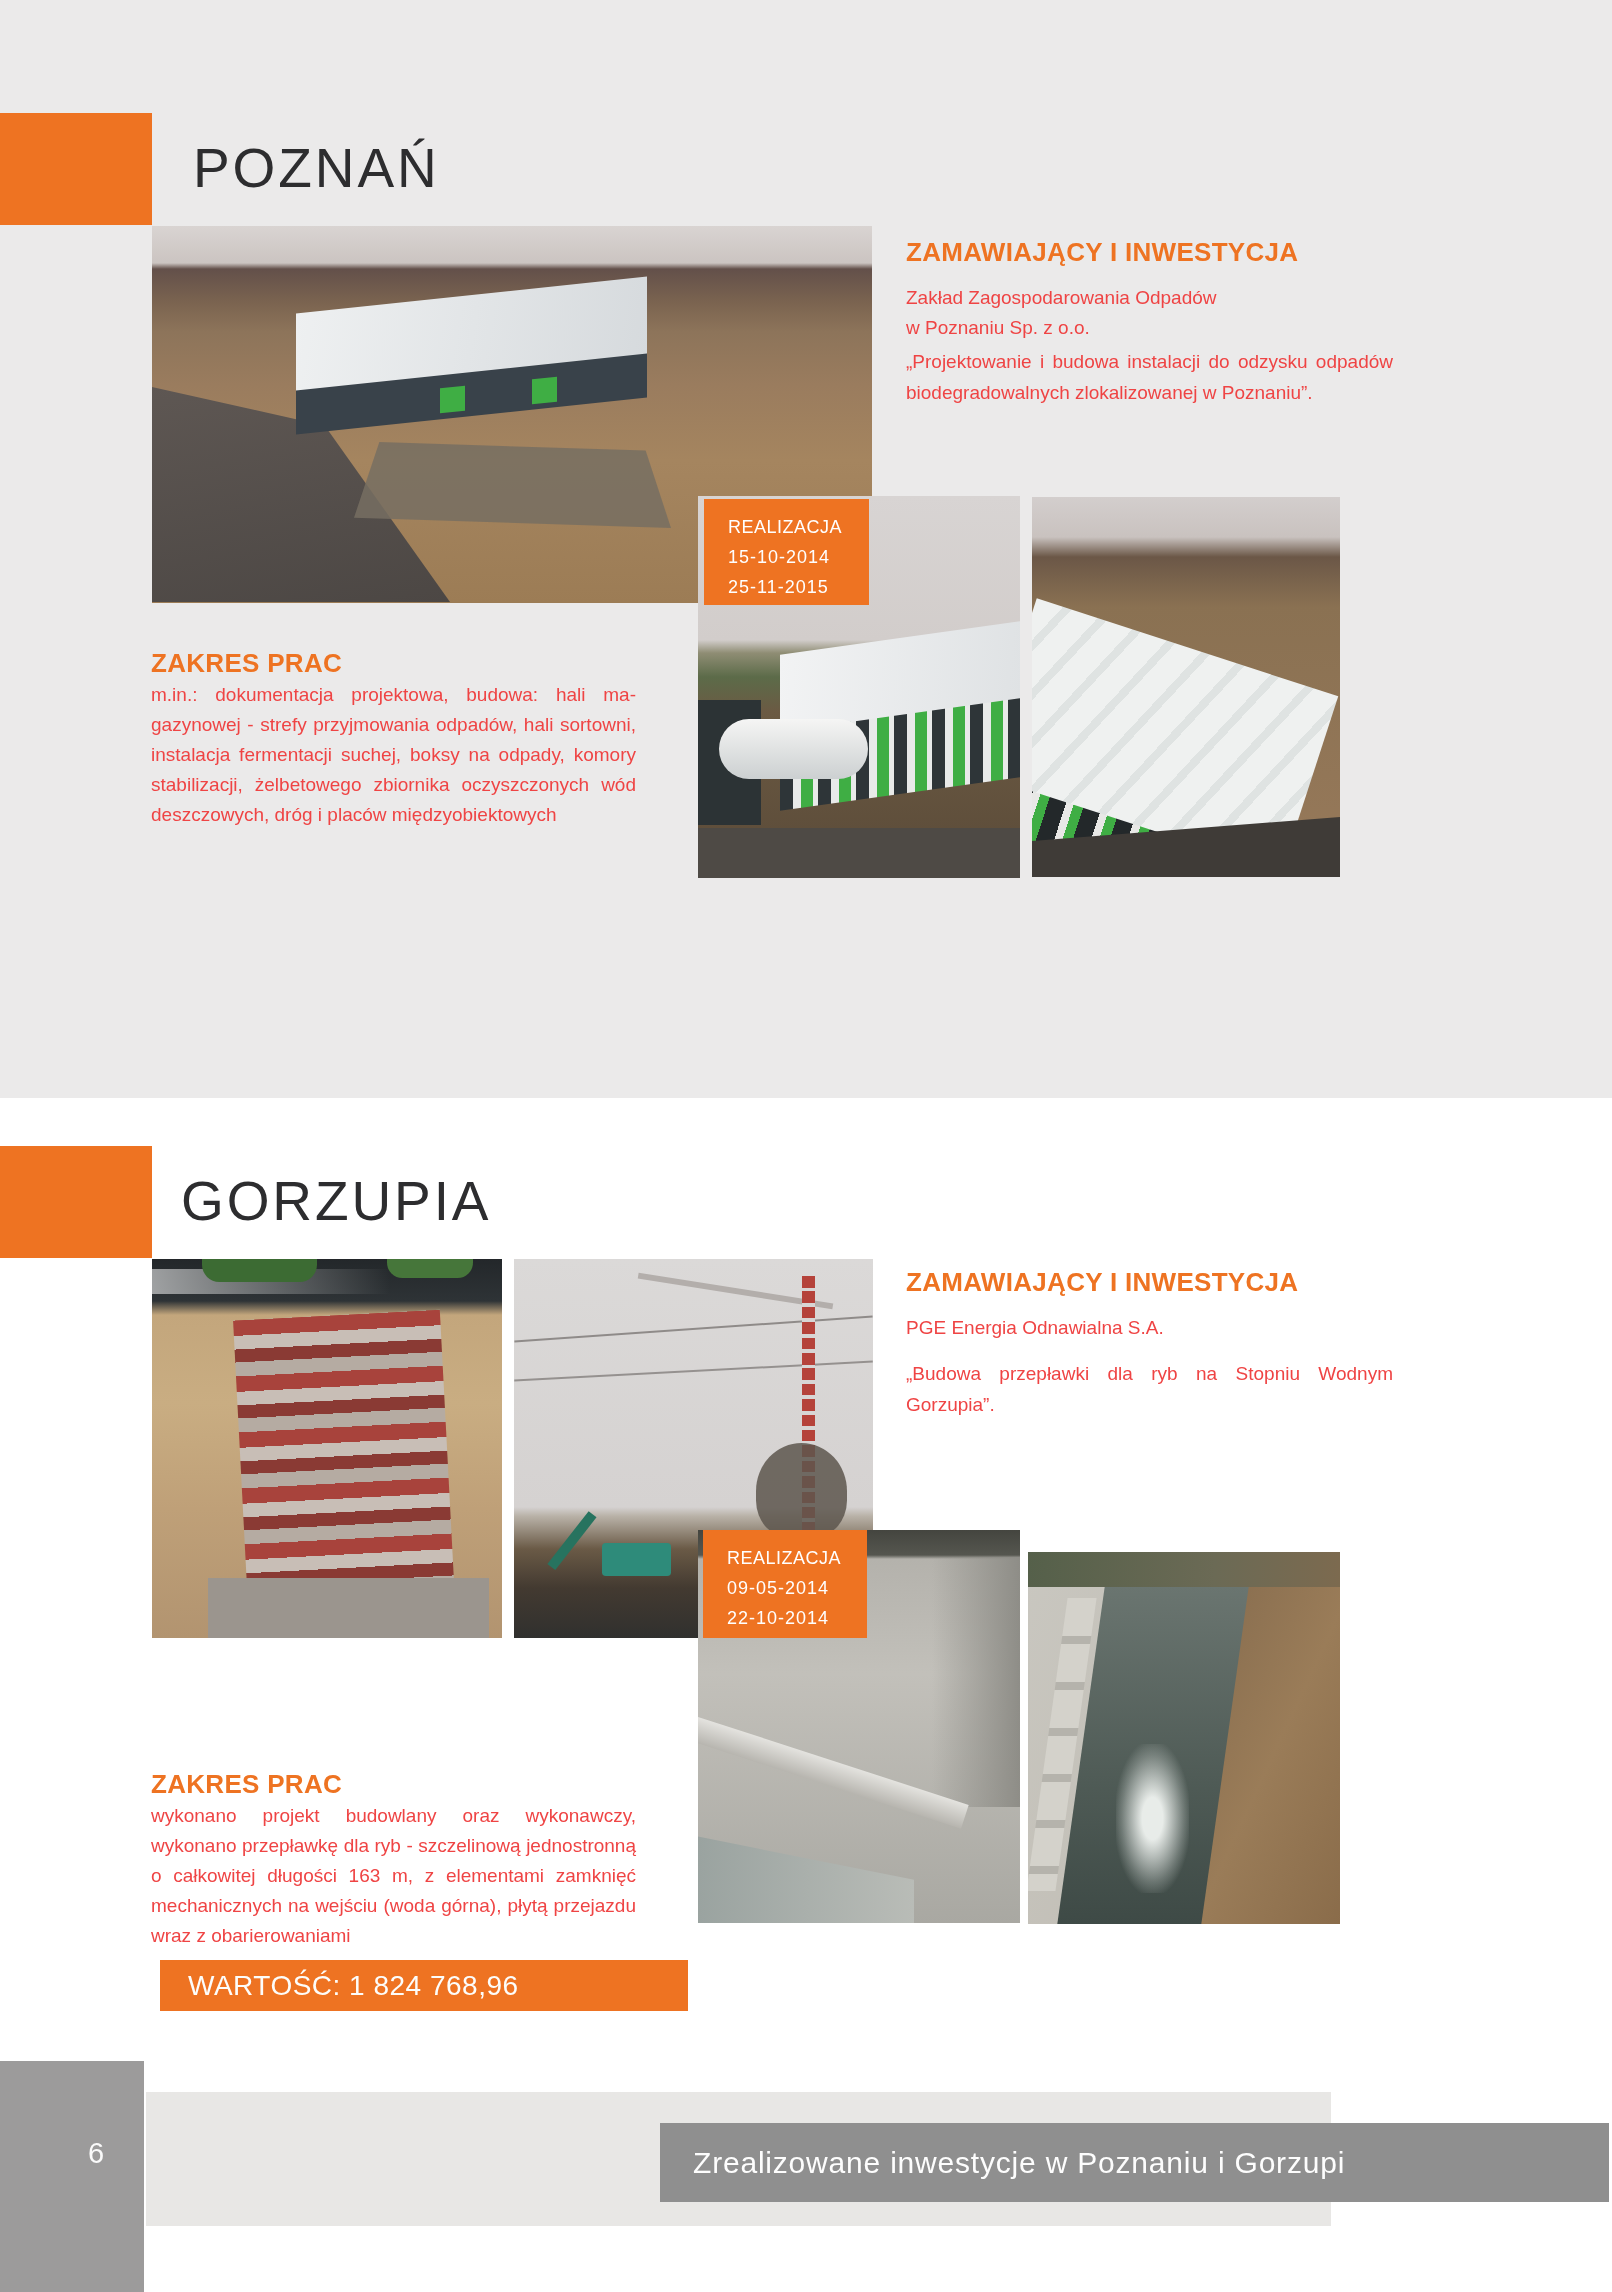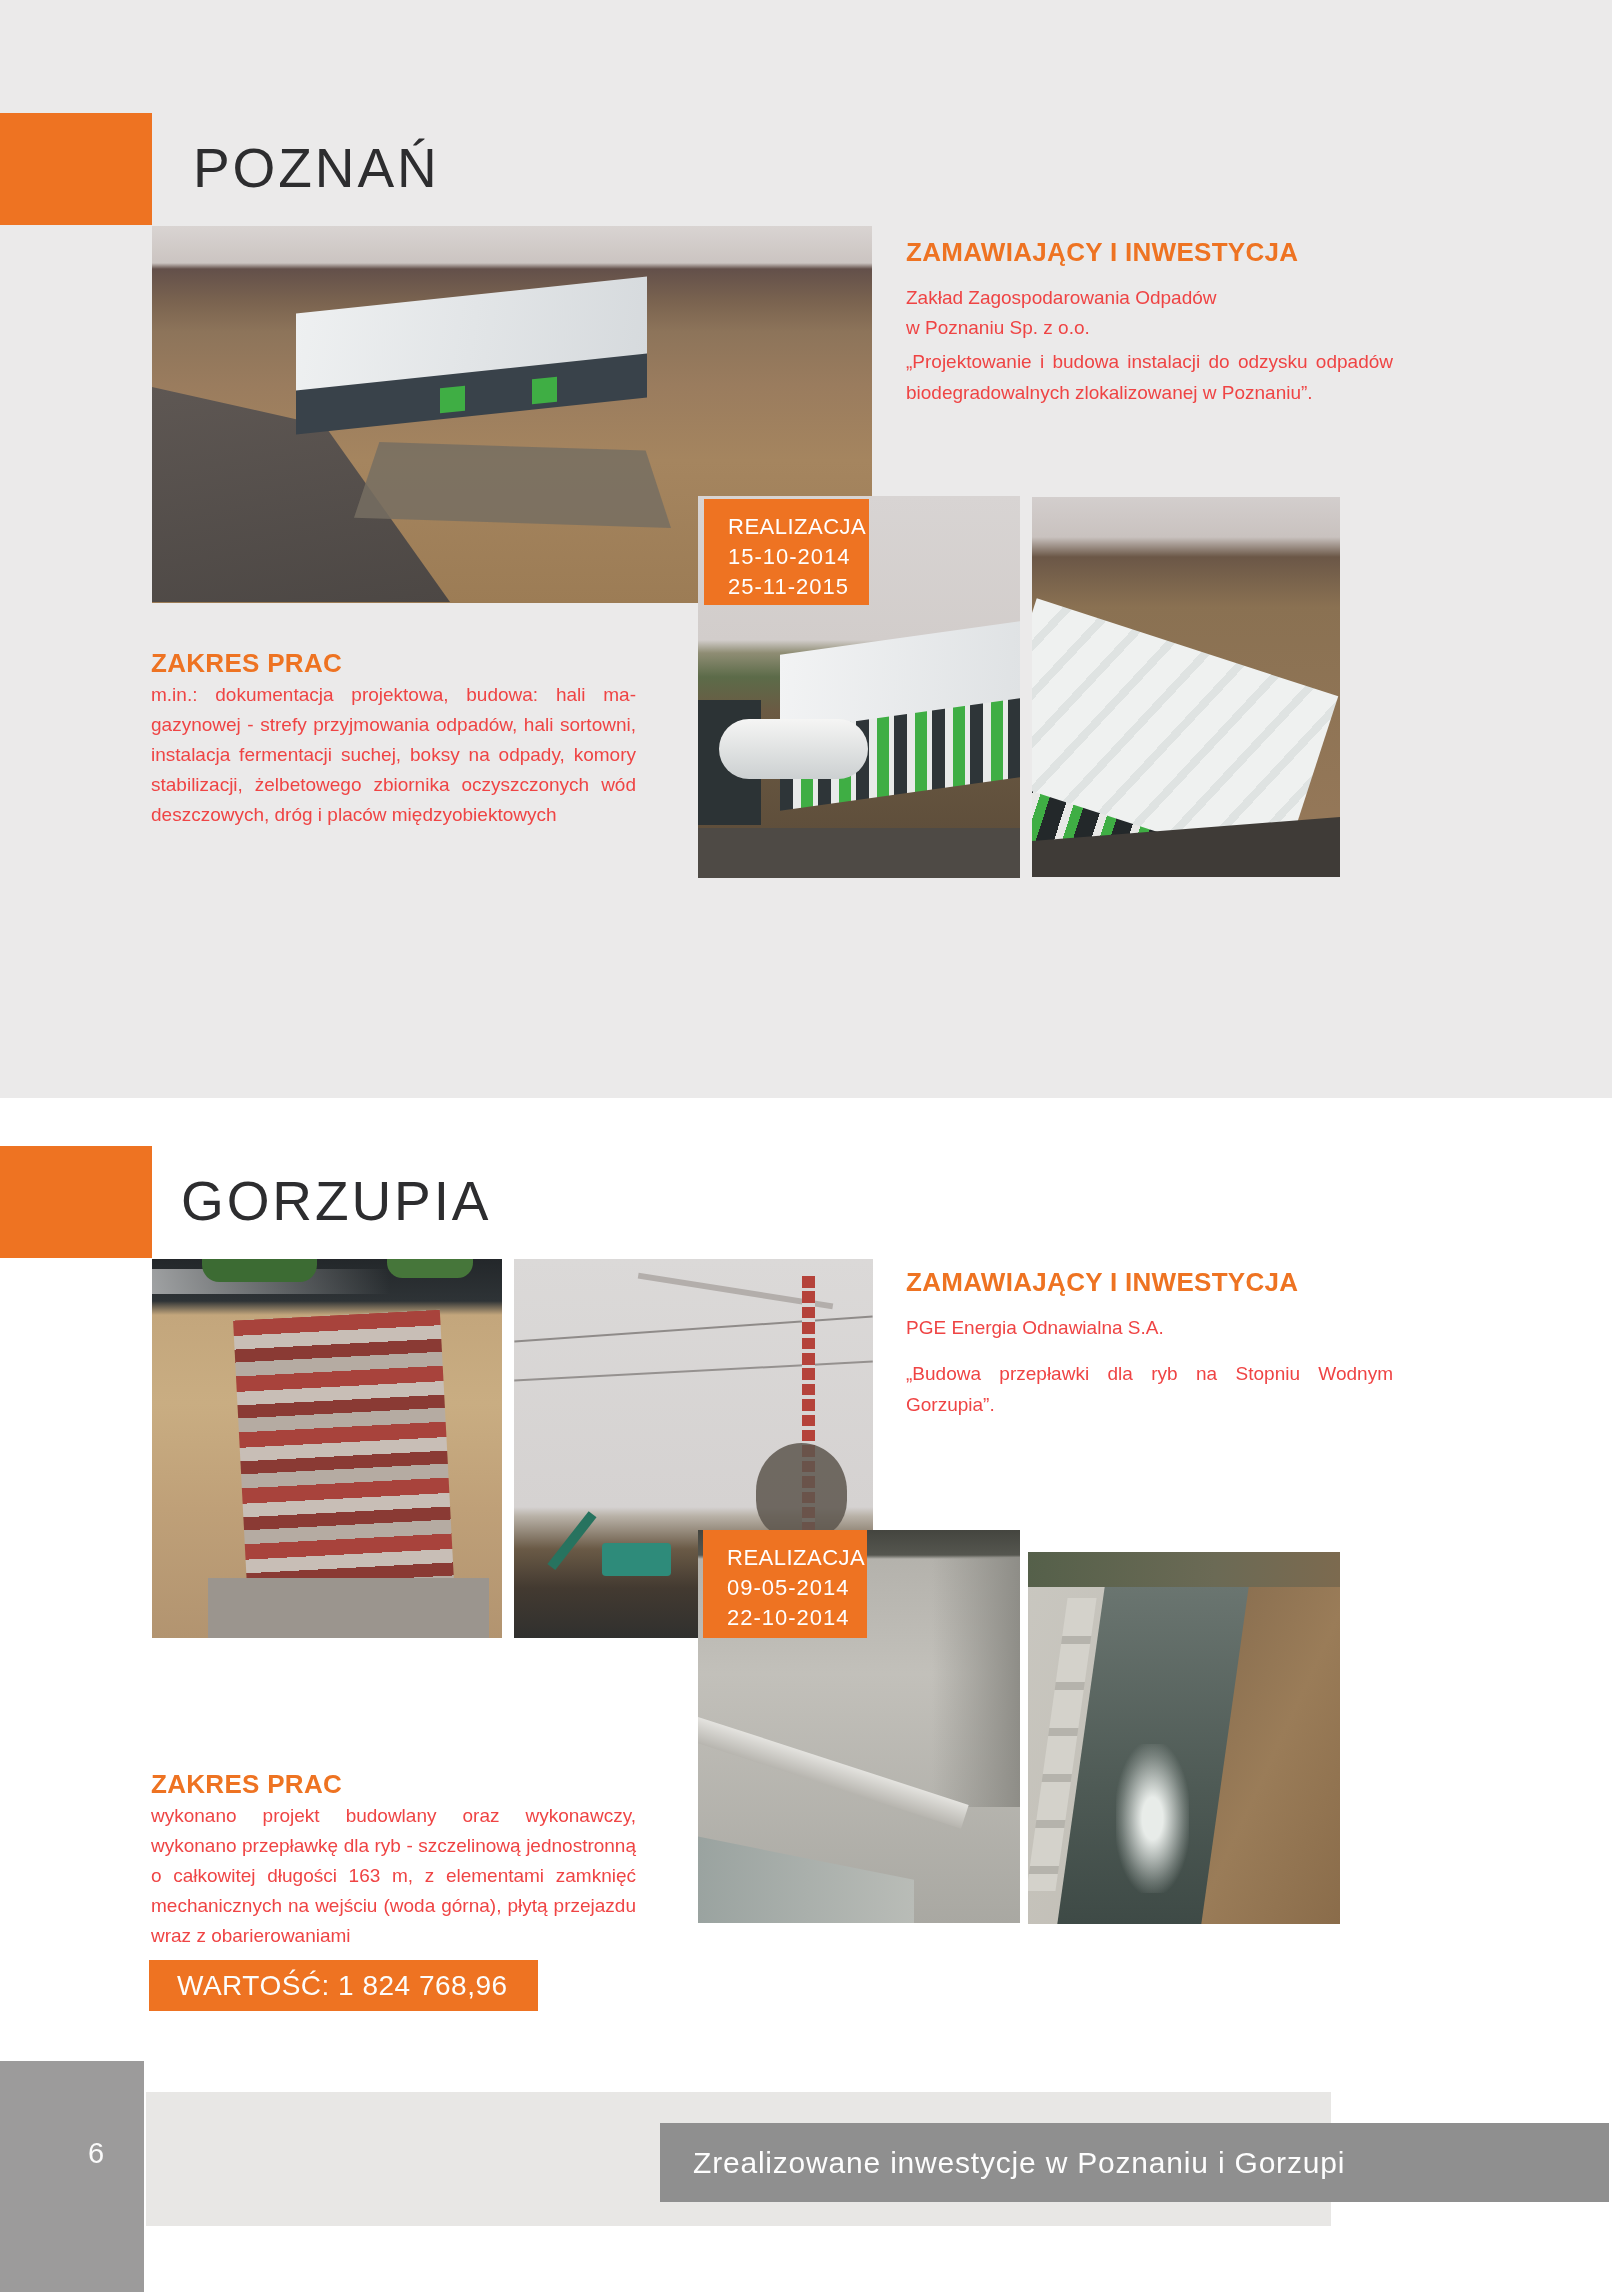--- a/index.html
+++ b/index.html
@@ -15,21 +15,21 @@
   .sec-title{
     font-size:55px;font-weight:400;letter-spacing:2.9px;color:#2d2d2f;line-height:65px;
   }
   
   .col-heading{font-size:26px;font-weight:700;color:#ee7322;letter-spacing:0.3px;}
   .body-text{font-size:19px;color:#ef4444;line-height:30px;}
   .justify{text-align:justify;}
   
   .real-box{
     background:#ee7322;color:#fff;box-sizing:border-box;
-    padding:13.4px 0 0 24px;font-size:22px;line-height:30px;letter-spacing:0.5px;z-index:5;
+    padding:13.4px 0 0 24px;font-size:18px;line-height:30px;letter-spacing:0.5px;z-index:5;
   }
   .real-box .dates{letter-spacing:1px;}
   
   .value-bar{
     background:#ee7322;color:#fdfdfb;display:flex;align-items:center;
     padding-left:28px;box-sizing:border-box;font-size:28px;letter-spacing:0.5px;
   }
   
   .ph{position:absolute;overflow:hidden;}
   .ph > div{position:absolute;}
@@ -192,21 +192,21 @@
 
   <div class="abs" style="left:906px;top:1267px;width:487px;">
     <div class="col-heading">ZAMAWIAJĄCY I INWESTYCJA</div>
     <div class="body-text" style="margin-top:15.4px;">PGE Energia Odnawialna S.A.</div>
     <div class="body-text justify" style="margin-top:14.4px;line-height:31px;">„Budowa przepławki dla ryb na Stopniu Wod­nym Gorzupia”.</div>
   </div>
 
   <div class="abs col-heading" style="left:151px;top:1769px;">ZAKRES PRAC</div>
   <div class="abs body-text justify" style="left:151px;top:1801px;width:485px;">wykonano projekt budowlany oraz wykonawczy, wykonano przepławkę dla ryb - szczelinową jedno­stronną o całkowitej długości 163 m, z elementami zamknięć mechanicznych na wejściu (woda górna), płytą przejazdu wraz z obarierowaniami</div>
 
-  <div class="abs value-bar" style="left:149px;top:1960px;width:389px;height:51px;">
+  <div class="abs value-bar" style="left:160px;top:1960px;width:528px;height:51px;">
     <span>WARTOŚĆ: 1 824 768,96</span>
   </div>
 
   <div class="abs page-num-block"></div>
   <div class="abs page-num">6</div>
 
   <div class="abs footer-band"></div>
 
 
   <div class="abs footer-bar">

